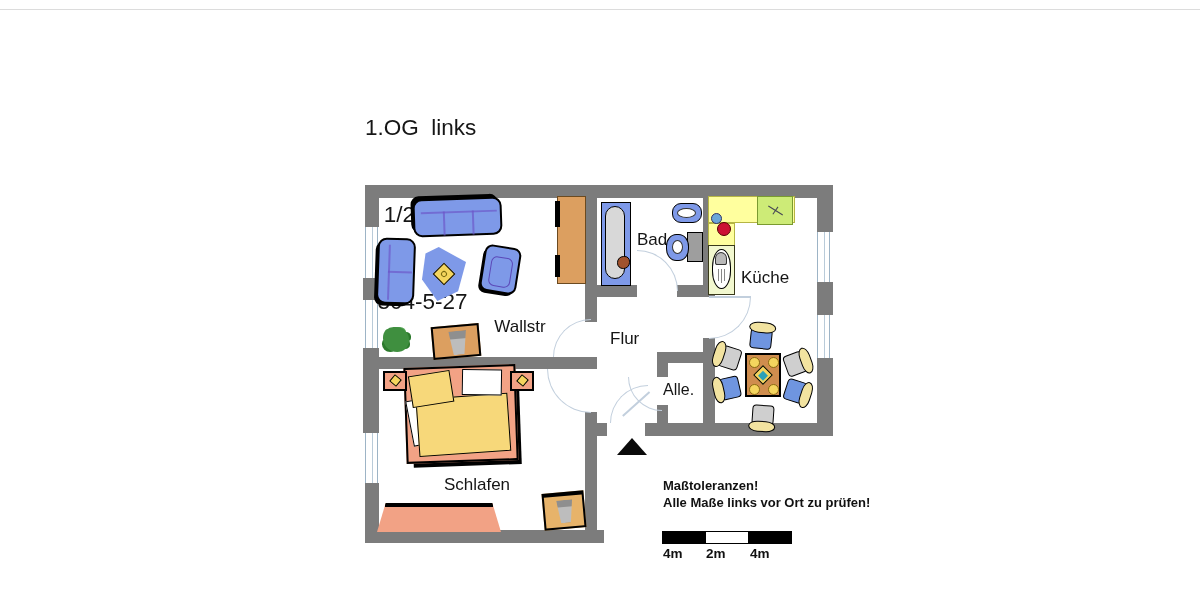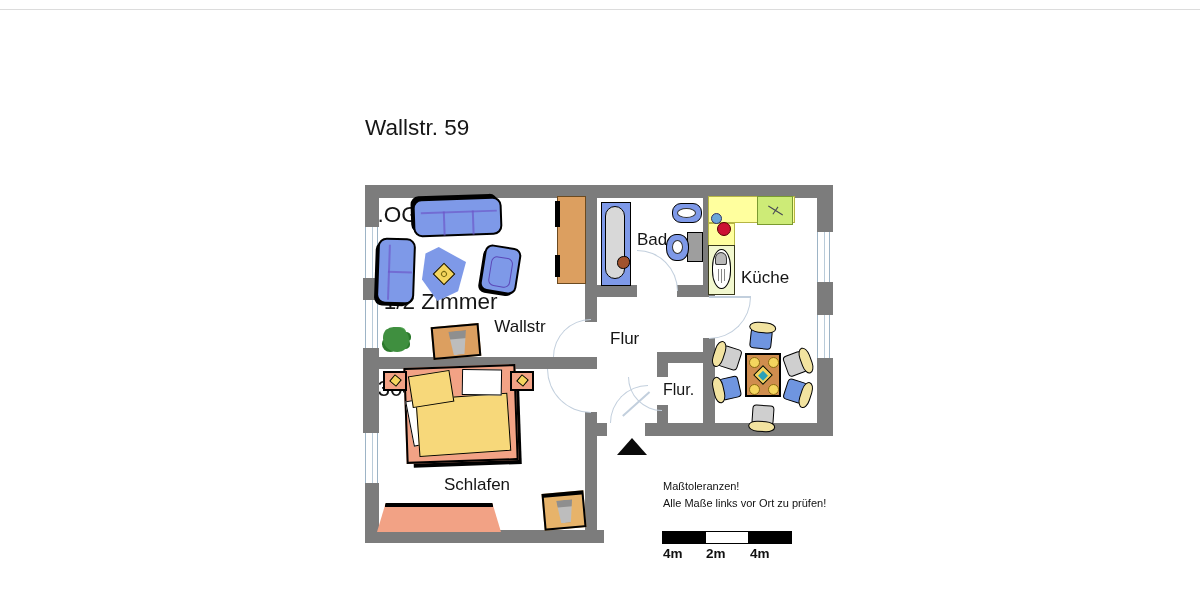--- a/index.html
+++ b/index.html
@@ -13,37 +13,36 @@
   .label{position:absolute;font-size:17px;color:#151515;white-space:nowrap;}
   .title{position:absolute;left:365px;top:55px;font-size:22.5px;line-height:29px;color:#161616;white-space:pre;}
   .furn{position:absolute;box-sizing:border-box;}
   .blue{background:#7e99e8;border:2px solid #000;}
   .chair{position:absolute;width:22px;height:20px;border:1.5px solid #000;border-radius:4px;background:#cfcfcf;box-sizing:border-box;}
   .chair.cblue{background:#6f95e0;}
   .chair .back{position:absolute;left:-3px;top:-8px;width:25px;height:9px;background:#f2e3a0;border:1.2px solid #000;border-radius:50%/70%;z-index:-1;}
   .plate{position:absolute;width:9px;height:9px;border-radius:50%;background:#f4d55e;border:1px solid #8a6a10;}
   .pot{position:absolute;background:linear-gradient(#8f8f8f 32%,#bdbdbd 32%);
        clip-path:polygon(10% 0,90% 0,74% 100%,26% 100%);filter:drop-shadow(0 0 1px #000);}
-  .notes{position:absolute;left:663px;top:478px;font-weight:normal;font-size:11px;line-height:16.5px;white-space:nowrap;}
+  .notes{position:absolute;left:663px;top:478px;font-weight:bold;font-size:13px;line-height:16.5px;white-space:nowrap;}
   .scalebar{position:absolute;left:662px;top:531px;width:130px;height:13px;border:1.5px solid #000;display:flex;box-sizing:border-box;}
   .scalebar .b{flex:1;background:#000;}
   .scalebar .wseg{flex:1;background:#fff;}
   .sl{position:absolute;top:546px;font-weight:bold;font-size:13.5px;}
   .seam{position:absolute;background:#6b54c8;opacity:.65;}
   .tri{position:absolute;width:0;height:0;border-left:15px solid transparent;border-right:15px solid transparent;border-bottom:17px solid #0a0a0a;}
 </style>
 </head>
 <body>
 
 <div id="plan">
 
   <div class="abs" style="left:0;top:9px;width:1200px;height:1px;background:#dcdcdc;"></div>
 
   <div class="title">
-    <div>Wallstr. 59</div>
     <div>1.OG  links</div>
     <div>2 1/2 Zimmer</div>
     <div>9304-5-27</div>
   </div>
 
   <div class="w" style="left:365px;top:185px;width:465px;height:13px;"></div>
 
   <div class="w" style="left:365px;top:185px;width:14px;height:42px;"></div>
   <div class="w" style="left:363px;top:278px;width:16px;height:22px;"></div>
   <div class="w" style="left:363px;top:348px;width:16px;height:85px;"></div>
@@ -186,21 +185,21 @@
   </div>
   <div class="furn" style="left:543px;top:492px;width:42px;height:37px;background:#e7b36a;border:2px solid #000;border-top-width:4px;transform:rotate(-5deg);box-sizing:border-box;">
     <div class="pot" style="left:10px;top:4px;width:20px;height:23px;"></div>
   </div>
 
   <div class="label" style="left:460px;top:317px;width:120px;text-align:center;">Wallstr</div>
   <div class="label" style="left:417px;top:475px;width:120px;text-align:center;">Schlafen</div>
   <div class="label" style="left:637px;top:230px;">Bad</div>
   <div class="label" style="left:741px;top:268px;">Küche</div>
   <div class="label" style="left:610px;top:329px;">Flur</div>
-  <div class="label" style="left:663px;top:381px;font-size:16px;">Flur.</div>
+  <div class="label" style="left:663px;top:381px;font-size:16px;">Alle.</div>
 
   <div class="notes">
     <div>Maßtoleranzen!</div>
     <div>Alle Maße links vor Ort zu prüfen!</div>
   </div>
   <div class="scalebar">
     <div class="b"></div>
     <div class="wseg"></div>
     <div class="b"></div>
   </div>

